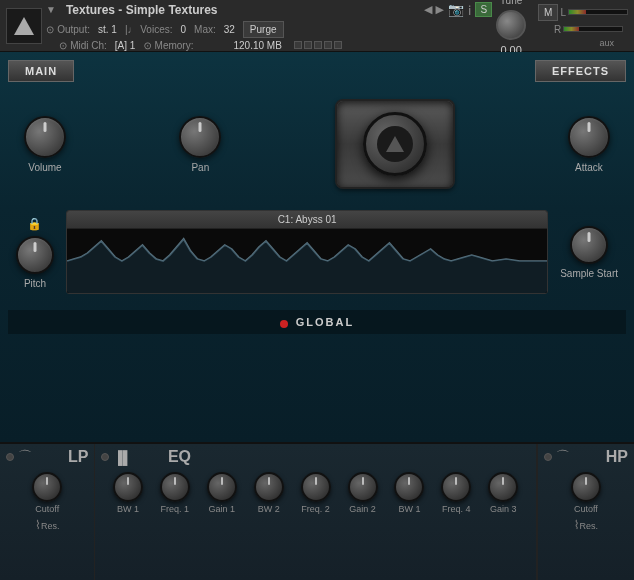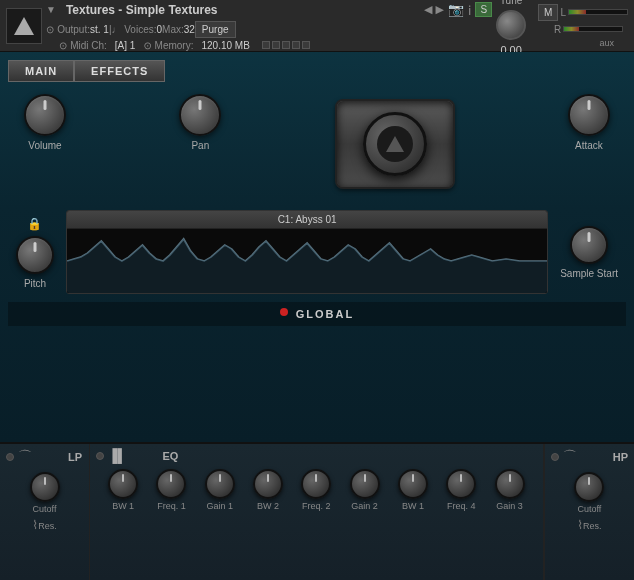--- a/index.html
+++ b/index.html
@@ -86,38 +86,38 @@
     .main-panel {
       background: linear-gradient(180deg, #0d3340 0%, #0a2530 40%, #081e28 100%);
       height: 390px;
       position: relative;
       padding: 8px;
     }
 
     
     .tab-buttons {
       display: flex;
-      justify-content: flex-start;
+      justify-content: space-between;
       margin-bottom: 4px;
     }
     .tab-btn {
       background: linear-gradient(180deg, #555 0%, #333 100%);
       border: 1px solid #666;
       color: #ddd;
       font-size: 11px;
       font-weight: bold;
       padding: 4px 16px;
       cursor: pointer;
       letter-spacing: 1px;
     }
 
     
     .controls-area {
       display: flex;
-      align-items: flex-start;
+      align-items: center;
       justify-content: space-between;
       padding: 8px 16px;
       position: relative;
     }
 
     
     .center-piece {
       width: 120px;
       height: 100px;
       display: flex;
@@ -254,26 +254,26 @@
     .sample-start-area {
       display: flex;
       flex-direction: column;
       align-items: center;
       gap: 4px;
     }
 
     
     .global-bar {
       display: flex;
-      align-items: flex-start;
+      align-items: flex-end;
       justify-content: center;
       gap: 8px;
       padding: 6px;
       background: rgba(0,0,0,0.3);
-      margin-top: 8px;
+      margin-top: 16px;
     }
     .global-dot {
       width: 8px;
       height: 8px;
       border-radius: 50%;
       background: #cc2222;
     }
     .global-text {
       color: #ccc;
       font-size: 11px;
@@ -313,21 +313,21 @@
     }
     .panel-dot {
       width: 8px;
       height: 8px;
       border-radius: 50%;
       background: #444;
       border: 1px solid #555;
     }
     .panel-title {
       color: #aaa;
-      font-size: 11px;
+      font-size: 16px;
       font-weight: bold;
       padding-left: 32px;
     }
 
     .knobs-row {
       display: flex;
       gap: 6px;
       align-items: flex-end;
       justify-content: center;
     }
@@ -398,34 +398,34 @@
 
   <div style="display:flex; flex-direction:column; gap:2px; flex:1;">
     <div style="display:flex; align-items:center; gap:4px;">
       <span style="color:#888; font-size:10px;">▼</span>
       <span class="instrument-name">Textures - Simple Textures</span>
       <span style="color:#888; font-size:11px;">◀ ▶</span>
       <span style="color:#888; font-size:13px;">📷</span>
       <span style="color:#888; font-size:13px;">ℹ</span>
       <span style="background:#3a6a3a; color:#ccc; font-size:10px; padding:1px 4px; border:1px solid #4a8a4a;">S</span>
     </div>
-    <div style="display:flex; align-items:center; font-size:10px;">
+    <div style="display:flex; align-items:center; gap:8px; font-size:10px;">
       <span style="color:#888;">⊙ Output:</span>
       <span style="color:#ccc;">st. 1</span>
       <span style="color:#888;">|♩ Voices:</span>
       <span style="color:#ccc;">0</span>
       <span style="color:#888;">Max:</span>
       <span style="color:#ccc;">32</span>
       <button class="purge-btn">Purge</button>
     </div>
     <div style="display:flex; align-items:center; gap:8px; font-size:10px;">
       <span style="color:#888;margin-left:13px;">⊙ Midi Ch:</span>
       <span style="color:#ccc;">[A] 1</span>
       <span style="color:#888;">⊙ Memory:</span>
-      <span style="color:#ccc;">120.10 MB</span>
+      <span style="color:#ccc;margin-left:32px;">120.10 MB</span>
       <div style="display:flex; gap:2px; margin-left:4px;">
         <div style="width:8px; height:8px; background:#3a3a3a; border:1px solid #555;"></div>
         <div style="width:8px; height:8px; background:#3a3a3a; border:1px solid #555;"></div>
         <div style="width:8px; height:8px; background:#3a3a3a; border:1px solid #555;"></div>
         <div style="width:8px; height:8px; background:#3a3a3a; border:1px solid #555;"></div>
         <div style="width:8px; height:8px; background:#3a3a3a; border:1px solid #555;"></div>
       </div>
     </div>
   </div>
 

